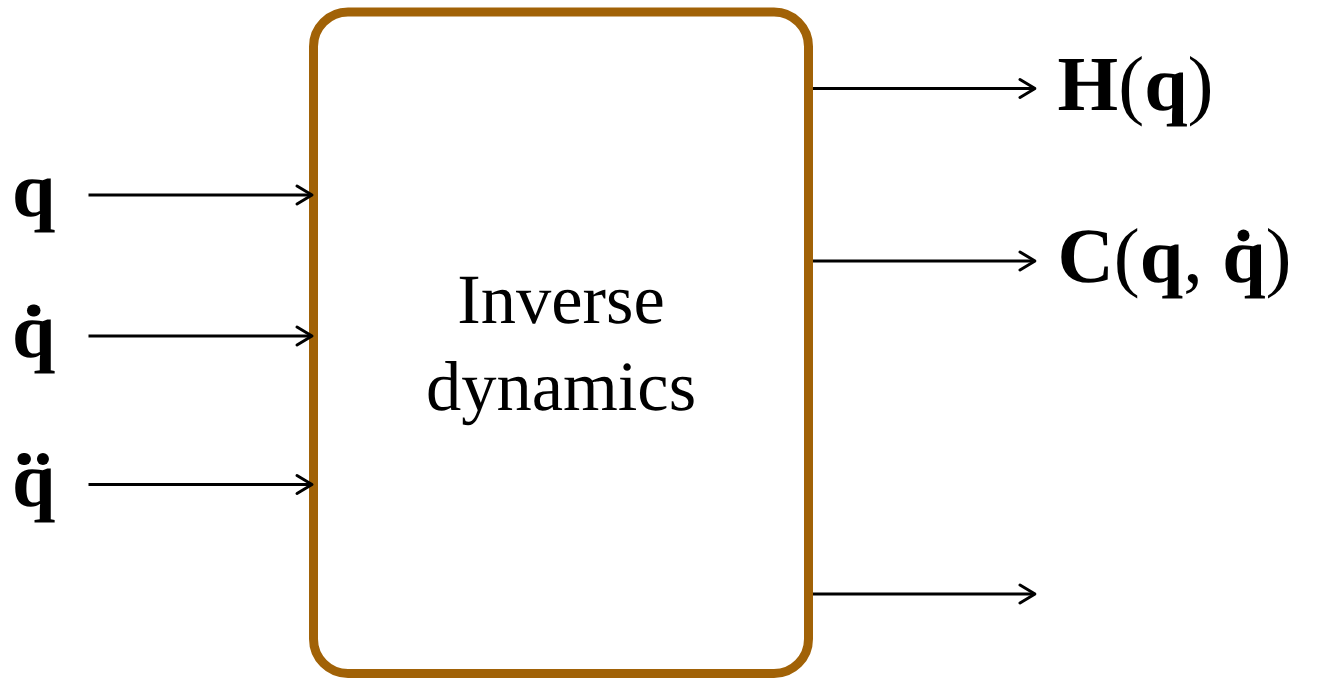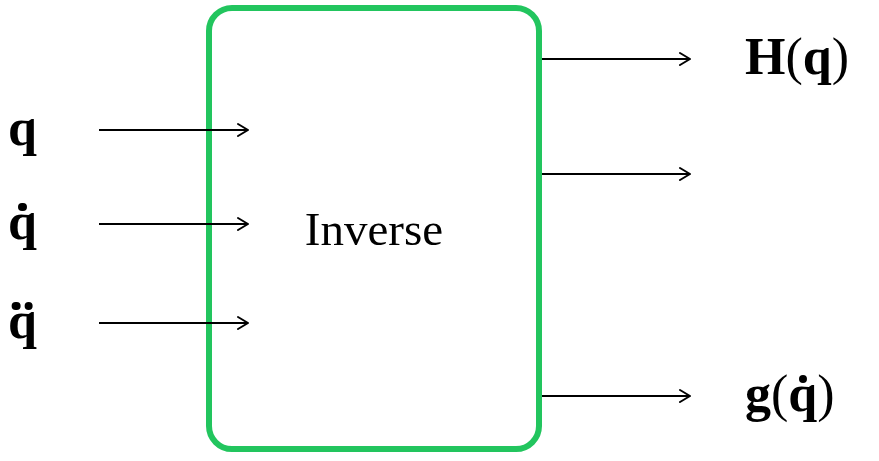--- a/index.html
+++ b/index.html
@@ -4,26 +4,26 @@
 <style>
   html,body{margin:0;padding:0;background:#ffffff;}
   .canvas{
     position:relative;width:879px;height:461px;background:#ffffff;
     overflow:hidden;color:#000;
     font-family:"Liberation Serif","DejaVu Serif",serif;
   }
   
   .solver-box{
     position:absolute;left:206px;top:5px;width:336px;height:447px;
-    box-sizing:border-box;border:6px solid #22c55e;border-radius:26px;
+    box-sizing:border-box;border:6px solid #a16207;border-radius:26px;
     background:#fff;display:flex;align-items:center;justify-content:center;
   }
   .solver-label{font-size:47px;line-height:58px;text-align:center;color:#000;}
   
-  .io-row{position:absolute;display:flex;align-items:center;transform:translateY(-50%);gap:40px;}
+  .io-row{position:absolute;display:flex;align-items:center;transform:translateY(-50%);}
   .in-row{left:8px;}
   .out-row{left:541px;}
   .in-label{width:46px;flex:0 0 46px;}
   .out-label{margin-left:14px;white-space:pre;}
   .math{font-size:52px;line-height:1;white-space:pre;position:relative;top:-2px;}
   .math .b{font-weight:bold;}
   .tok{display:inline;}
   .tok.acc{position:relative;display:inline-block;}
   .accent{
     position:absolute;top:0.14em;left:50%;transform:translateX(-50%);
@@ -33,20 +33,21 @@
   svg.arrow{display:block;flex:0 0 auto;}
 </style>
 </head>
 <body>
 
 <div class="canvas">
 
   <div class="solver-box">
     <div class="solver-label">
       <div>Inverse</div>
+      <div>dynamics</div>
     </div>
   </div>
 
   <div class="io-row in-row" style="top:130px">
     <span class="math in-label"><span class="tok b">q</span></span>
     <svg class="arrow" width="158" height="20" viewBox="0 0 158 20">
       <line x1="5" y1="10" x2="153" y2="10" stroke="#000" stroke-width="2"></line>
       <polyline points="144,4 154,10 144,16" fill="none" stroke="#000" stroke-width="2" stroke-linecap="round" stroke-linejoin="round"></polyline>
     </svg>
   </div>
@@ -73,24 +74,24 @@
       <polyline points="139,4 149,10 139,16" fill="none" stroke="#000" stroke-width="2" stroke-linecap="round" stroke-linejoin="round"></polyline>
     </svg>
     <span class="math out-label"><span class="tok b">H</span><span class="tok">(</span><span class="tok b">q</span><span class="tok">)</span></span>
   </div>
 
   <div class="io-row out-row" style="top:174px">
     <svg class="arrow" width="150" height="20" viewBox="0 0 150 20">
       <line x1="1" y1="10" x2="148" y2="10" stroke="#000" stroke-width="2"></line>
       <polyline points="139,4 149,10 139,16" fill="none" stroke="#000" stroke-width="2" stroke-linecap="round" stroke-linejoin="round"></polyline>
     </svg>
+    <span class="math out-label"><span class="tok b">C</span><span class="tok">(</span><span class="tok b">q</span><span class="tok">, </span><span class="tok b acc">q<span class="accent"><i></i></span></span><span class="tok">)</span></span>
   </div>
 
 
   <div class="io-row out-row" style="top:396px">
     <svg class="arrow" width="150" height="20" viewBox="0 0 150 20">
       <line x1="1" y1="10" x2="148" y2="10" stroke="#000" stroke-width="2"></line>
       <polyline points="139,4 149,10 139,16" fill="none" stroke="#000" stroke-width="2" stroke-linecap="round" stroke-linejoin="round"></polyline>
     </svg>
-    <span class="math out-label"><span class="tok b">g</span><span class="tok">(</span><span class="tok b acc">q<span class="accent"><i></i></span></span><span class="tok">)</span></span>
   </div>
 
 </div>
 
 </body></html>

